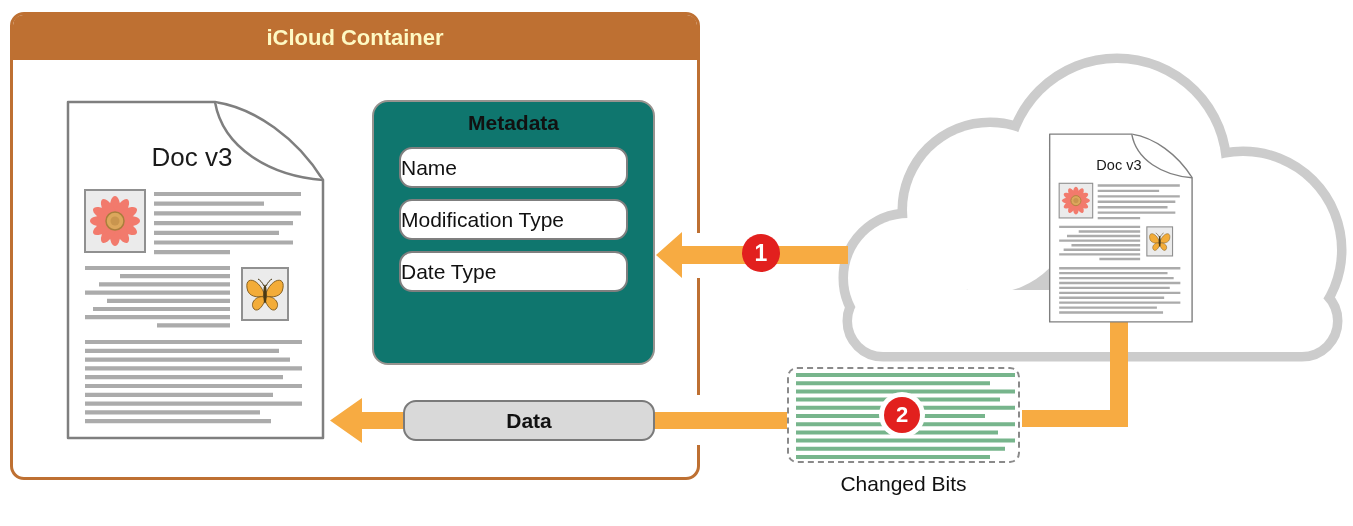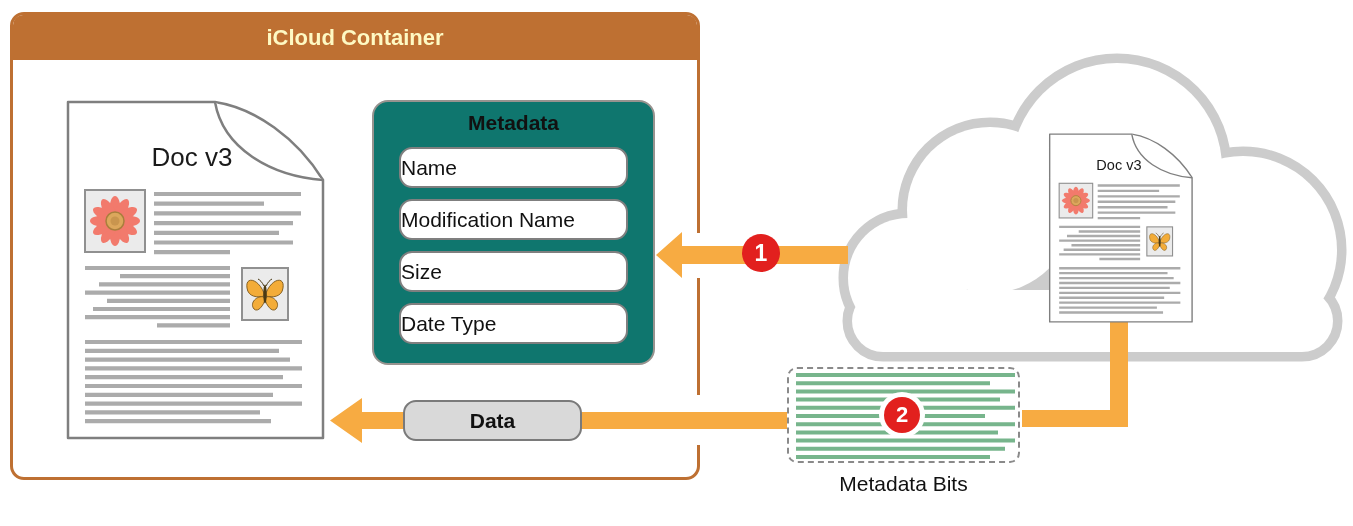--- a/index.html
+++ b/index.html
@@ -28,21 +28,21 @@
   .metadata-box{position:absolute;left:372px;top:100px;width:283px;height:265px;z-index:6;
     box-sizing:border-box;background:#0f766e;border:2px solid #97938F;border-radius:16px;}
   .metadata-title{margin-top:9px;text-align:center;font-weight:bold;font-size:21px;color:#111;}
   .meta-pill{margin:4px 25px;height:41px;box-sizing:border-box;background:#fff;
     border:2px solid #7F7F7F;border-radius:13px;text-align:left;line-height:37px;
     font-size:21px;color:#111;}
   .meta-pill.first{margin-top:12px;}
   .meta-pill + .meta-pill{margin-top:11px;}
 
   
-  .data-pill{position:absolute;left:403px;top:400px;width:179px;height:41px;z-index:6;
+  .data-pill{position:absolute;left:403px;top:400px;width:252px;height:41px;z-index:6;
     box-sizing:border-box;background:#D9D9D9;border:2px solid #7A7A7A;border-radius:13px;
     text-align:center;line-height:37px;font-weight:bold;font-size:21px;color:#111;}
 
   
   .changed-bits{position:absolute;left:787px;top:367px;width:233px;height:96px;z-index:5;
     box-sizing:border-box;background:#fff;border:2px dashed #8A8A8A;border-radius:10px;}
   .changed-bits svg{position:absolute;left:2px;top:1px;}
   .changed-bits-label{position:absolute;left:787px;top:472px;width:233px;z-index:5;
     text-align:center;font-size:21px;color:#111;}
 
@@ -163,35 +163,34 @@
   </svg>
 
   <svg class="doc doc-main" viewBox="0 0 265 340">
     <use href="#doc-graphic"></use>
     <text class="doc-title" x="127" y="66">Doc v3</text>
   </svg>
 
   <div class="metadata-box">
     <div class="metadata-title">Metadata</div>
     <div class="meta-pill first">Name</div>
-    <div class="meta-pill">Modification Name</div>
-    <div class="meta-pill">Size</div>
+    <div class="meta-pill">Modification Type</div>
     <div class="meta-pill">Date Type</div>
   </div>
 
   <svg class="doc doc-cloud" viewBox="0 0 265 340" preserveAspectRatio="none">
     <use href="#doc-graphic"></use>
     <text class="doc-title" x="127" y="66">Doc v3</text>
   </svg>
 
   <div class="data-pill">Data</div>
 
   <div class="changed-bits">
     <svg width="229" height="92" viewBox="0 0 229 92">
       <path stroke="#77B58C" stroke-width="4" fill="none" d="M5,5H224 M5,13.2H199 M5,21.4H224 M5,29.6H209 M5,37.8H224 M5,46H194 M5,54.2H224 M5,62.4H207 M5,70.6H224 M5,78.8H214 M5,87H199"></path>
     </svg>
   </div>
-  <div class="changed-bits-label">Metadata Bits</div>
+  <div class="changed-bits-label">Changed Bits</div>
 
   <div class="badge badge1">1</div>
   <div class="badge badge2">2</div>
 
 </div>
 
 </body></html>

